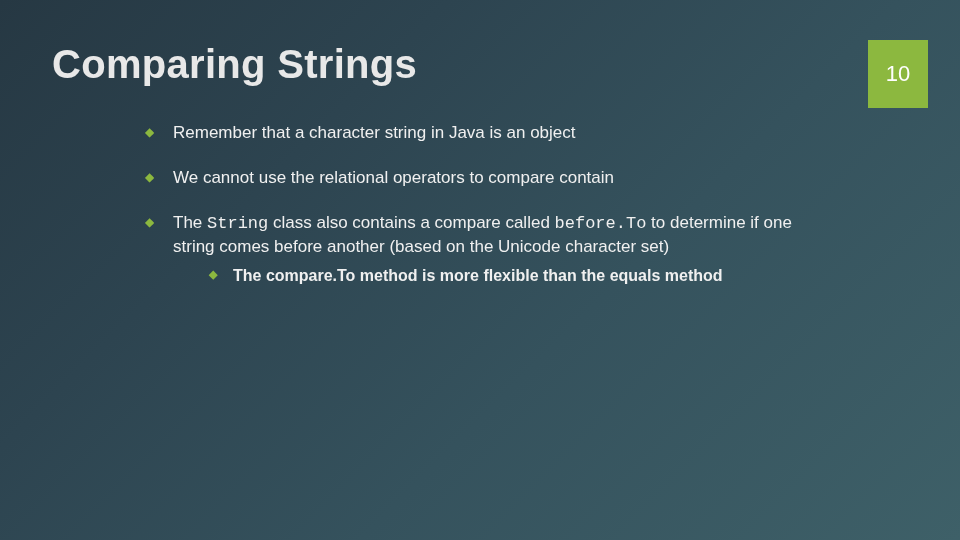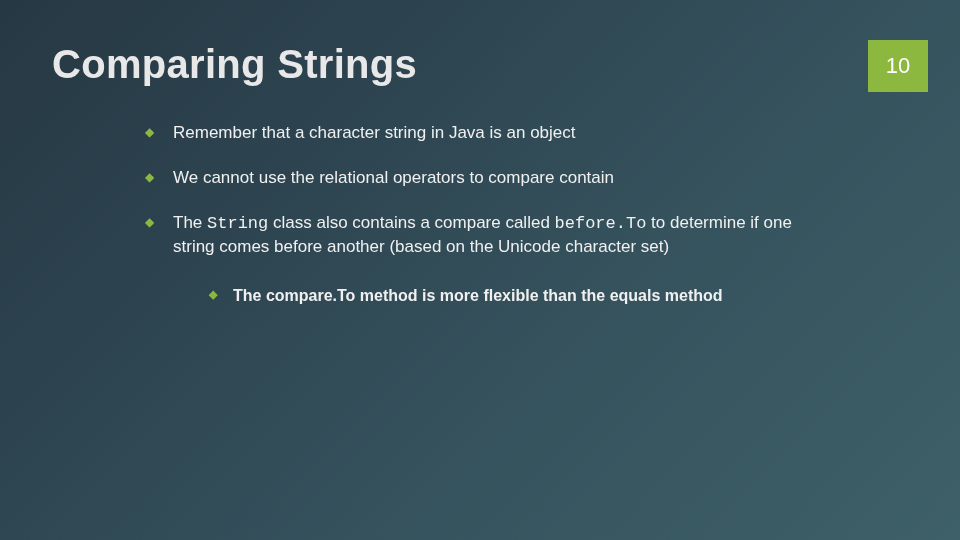--- a/index.html
+++ b/index.html
@@ -25,21 +25,21 @@
     font-size: 40px;
     font-weight: 700;
     color: #e8e8e8;
     letter-spacing: 0.3px;
   }
   .page-box {
     position: absolute;
     top: 40px;
     right: 32px;
     width: 60px;
-    height: 52px;
+    height: 68px;
     background: #8cb83f;
     display: flex;
     align-items: center;
     justify-content: center;
     font-size: 22px;
     color: #ffffff;
     font-weight: 400;
   }
   .content {
     position: absolute;
@@ -58,21 +58,21 @@
   .bullet::before {
     content: "◆";
     position: absolute;
     left: 0;
     top: 2px;
     color: #8cb83f;
     font-size: 12px;
   }
   .sub-bullets {
     padding-left: 36px;
-    margin-top: 26px;
+    margin-top: 6px;
   }
   .sub-bullet {
     position: relative;
     padding-left: 24px;
     font-size: 16px;
     font-weight: 600;
     line-height: 1.35;
     color: #f0f0f0;
   }
   .sub-bullet::before {

